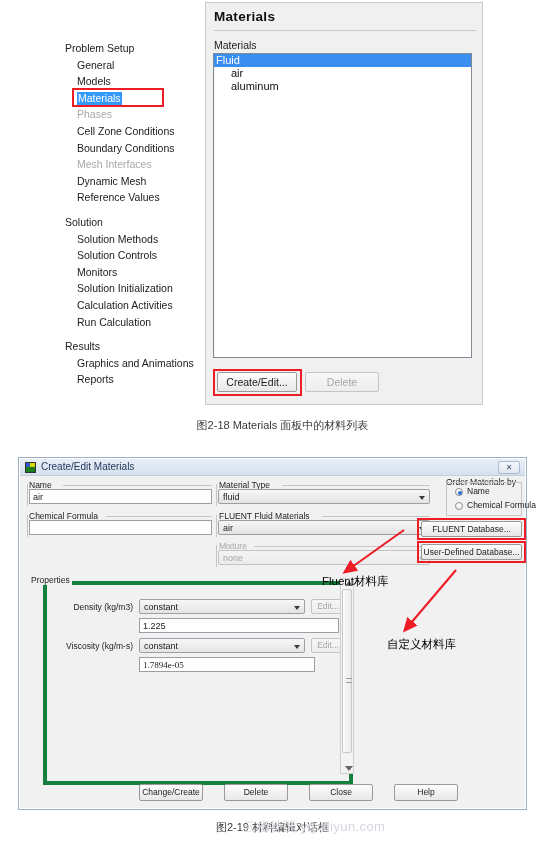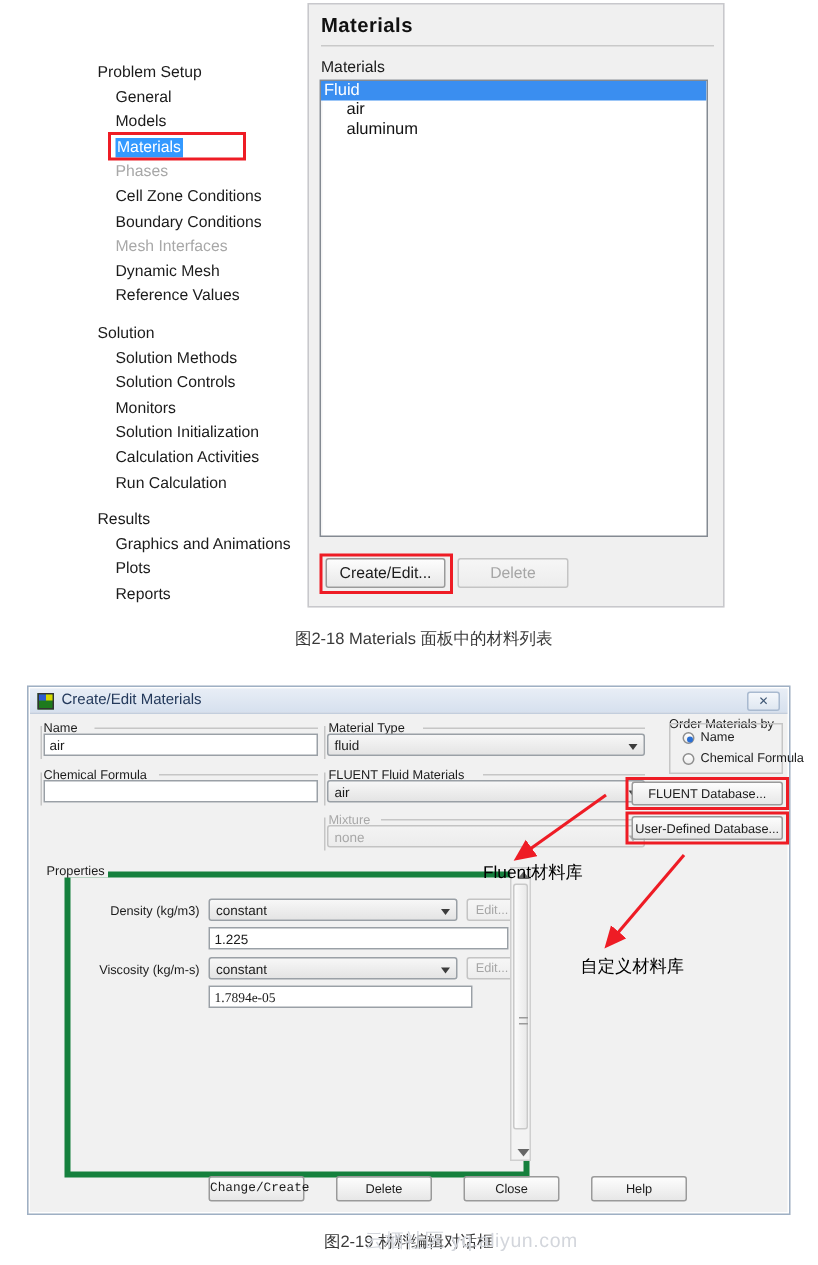--- a/index.html
+++ b/index.html
@@ -245,21 +245,20 @@
       <div class="tree-item">Solution Methods</div>
       <div class="tree-item">Solution Controls</div>
       <div class="tree-item">Monitors</div>
       <div class="tree-item">Solution Initialization</div>
       <div class="tree-item">Calculation Activities</div>
       <div class="tree-item">Run Calculation</div>
 
       <div class="tree-gap"></div>
       <div class="tree-head">Results</div>
       <div class="tree-item">Graphics and Animations</div>
-      <div class="tree-item">Plots</div>
       <div class="tree-item">Reports</div>
     </div>
 
     <div id="taskpanel">
       <div id="panel-title">Materials</div>
       <div id="panel-title-rule"></div>
       <div id="list-label">Materials</div>
 
       <div id="matlist">
         <div class="mat-row sel">Fluid</div>
@@ -357,21 +356,21 @@
 
     <div id="pscroll">
       <span class="sarrow" id="sarr-up"></span>
       <span class="thumb">
         <span class="grip"></span>
       </span>
       <span class="sarrow" id="sarr-dn"></span>
     </div>
 
     <div id="bottombar">
-      <span class="bbtn" style="left:120px;font-family:Liberation Mono, monospace;">Change/Create</span>
+      <span class="bbtn" style="left:120px;">Change/Create</span>
       <span class="bbtn" style="left:205px;">Delete</span>
       <span class="bbtn" style="left:290px;">Close</span>
       <span class="bbtn" style="left:375px;">Help</span>
     </div>
   </div>
 
   <svg id="ann-svg" viewBox="0 0 545 843">
     <defs>
       <marker id="ah" markerWidth="7" markerHeight="7" refX="5.5" refY="3.2" orient="auto">
         <path d="M0,0 L7,3.2 L0,6.4 z" fill="#ee1c25"></path>

